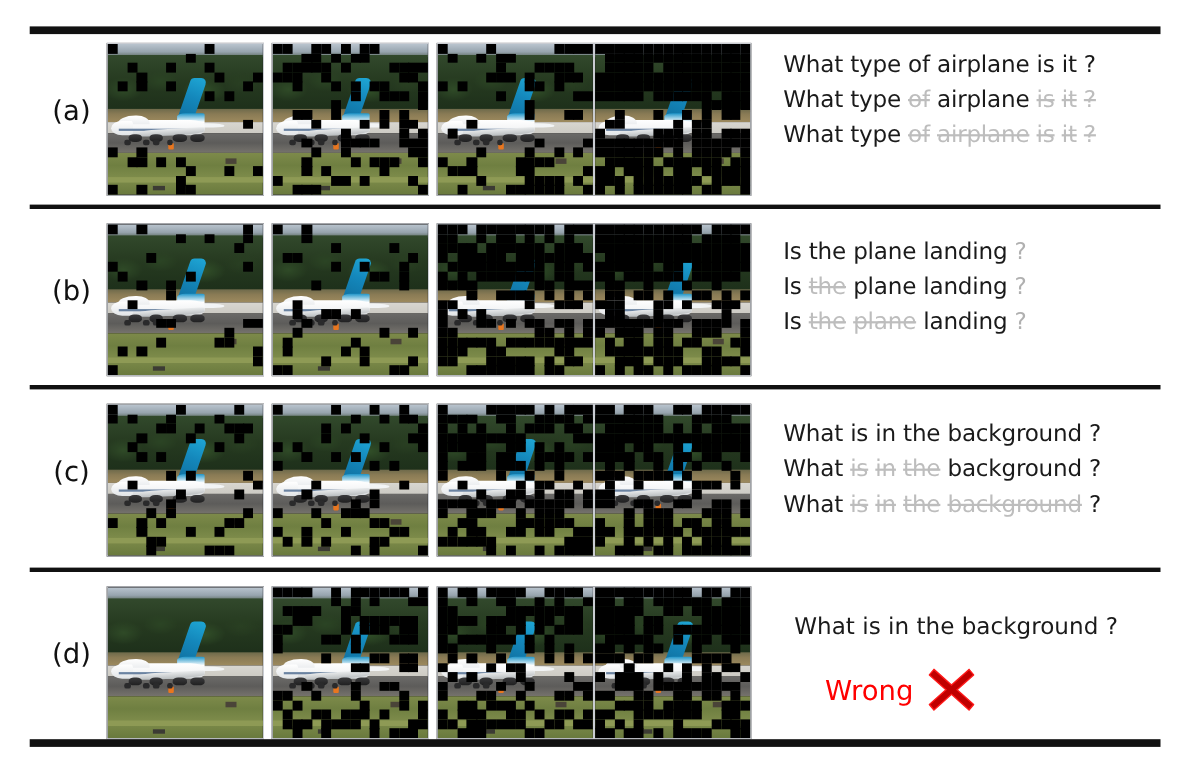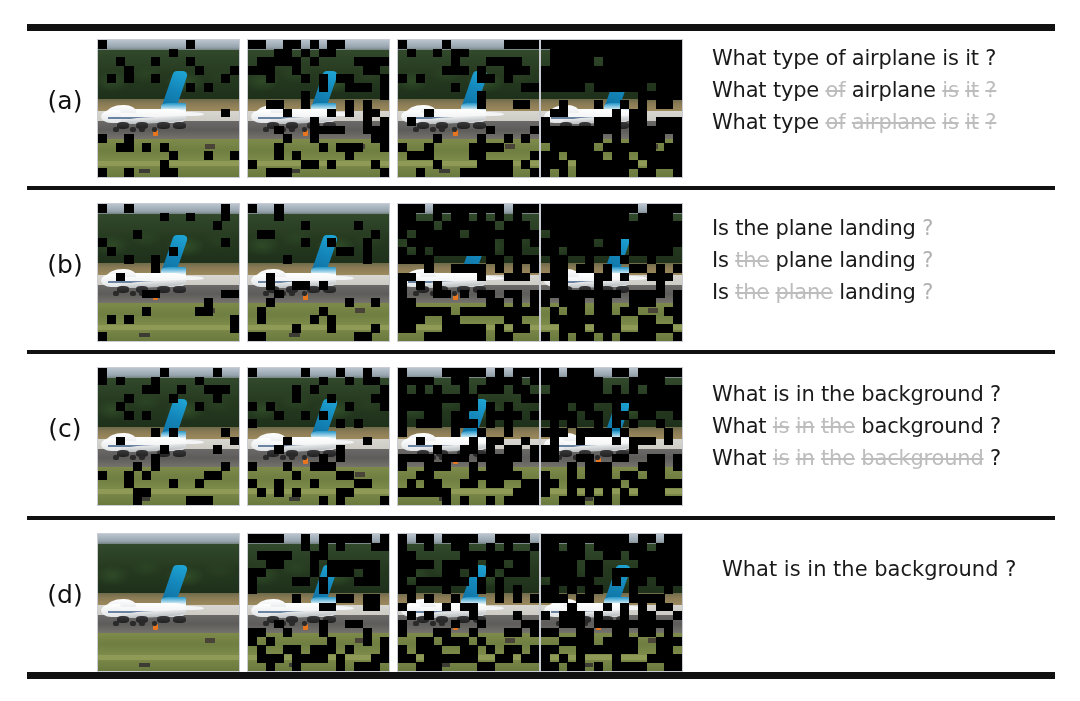--- a/index.html
+++ b/index.html
@@ -2380,17 +2380,23 @@
           <i class="maskcell" style="left:56.25%;top:93.75%;width:6.45%;height:6.45%"></i>
           <i class="maskcell" style="left:62.5%;top:93.75%;width:6.45%;height:6.45%"></i>
           <i class="maskcell" style="left:68.75%;top:93.75%;width:6.45%;height:6.45%"></i>
           <i class="maskcell" style="left:87.5%;top:93.75%;width:6.45%;height:6.45%"></i>
           <i class="maskcell" style="left:93.75%;top:93.75%;width:6.45%;height:6.45%"></i>
         </div>
       </div>
 
     <div class="qcol" style="top:24px; left:722px;">
       <div class="d-question">What is in the background ?</div>
+      <div class="wrong-wrap">
+        <span class="wrong-text">Wrong</span>
+        <svg class="wrong-x" viewBox="0 0 100 100">
+          <path d="M12 6 L50 40 L88 6 L98 18 L62 50 L98 82 L88 94 L50 60 L12 94 L2 82 L38 50 L2 18 Z" fill="#c00000" stroke="#ff1a1a" stroke-width="3"></path>
+        </svg>
+      </div>
     </div>
   </div>
 
   <div class="rule rule-thick" style="top:672px;"></div>
 </div>
 
 </body></html>

